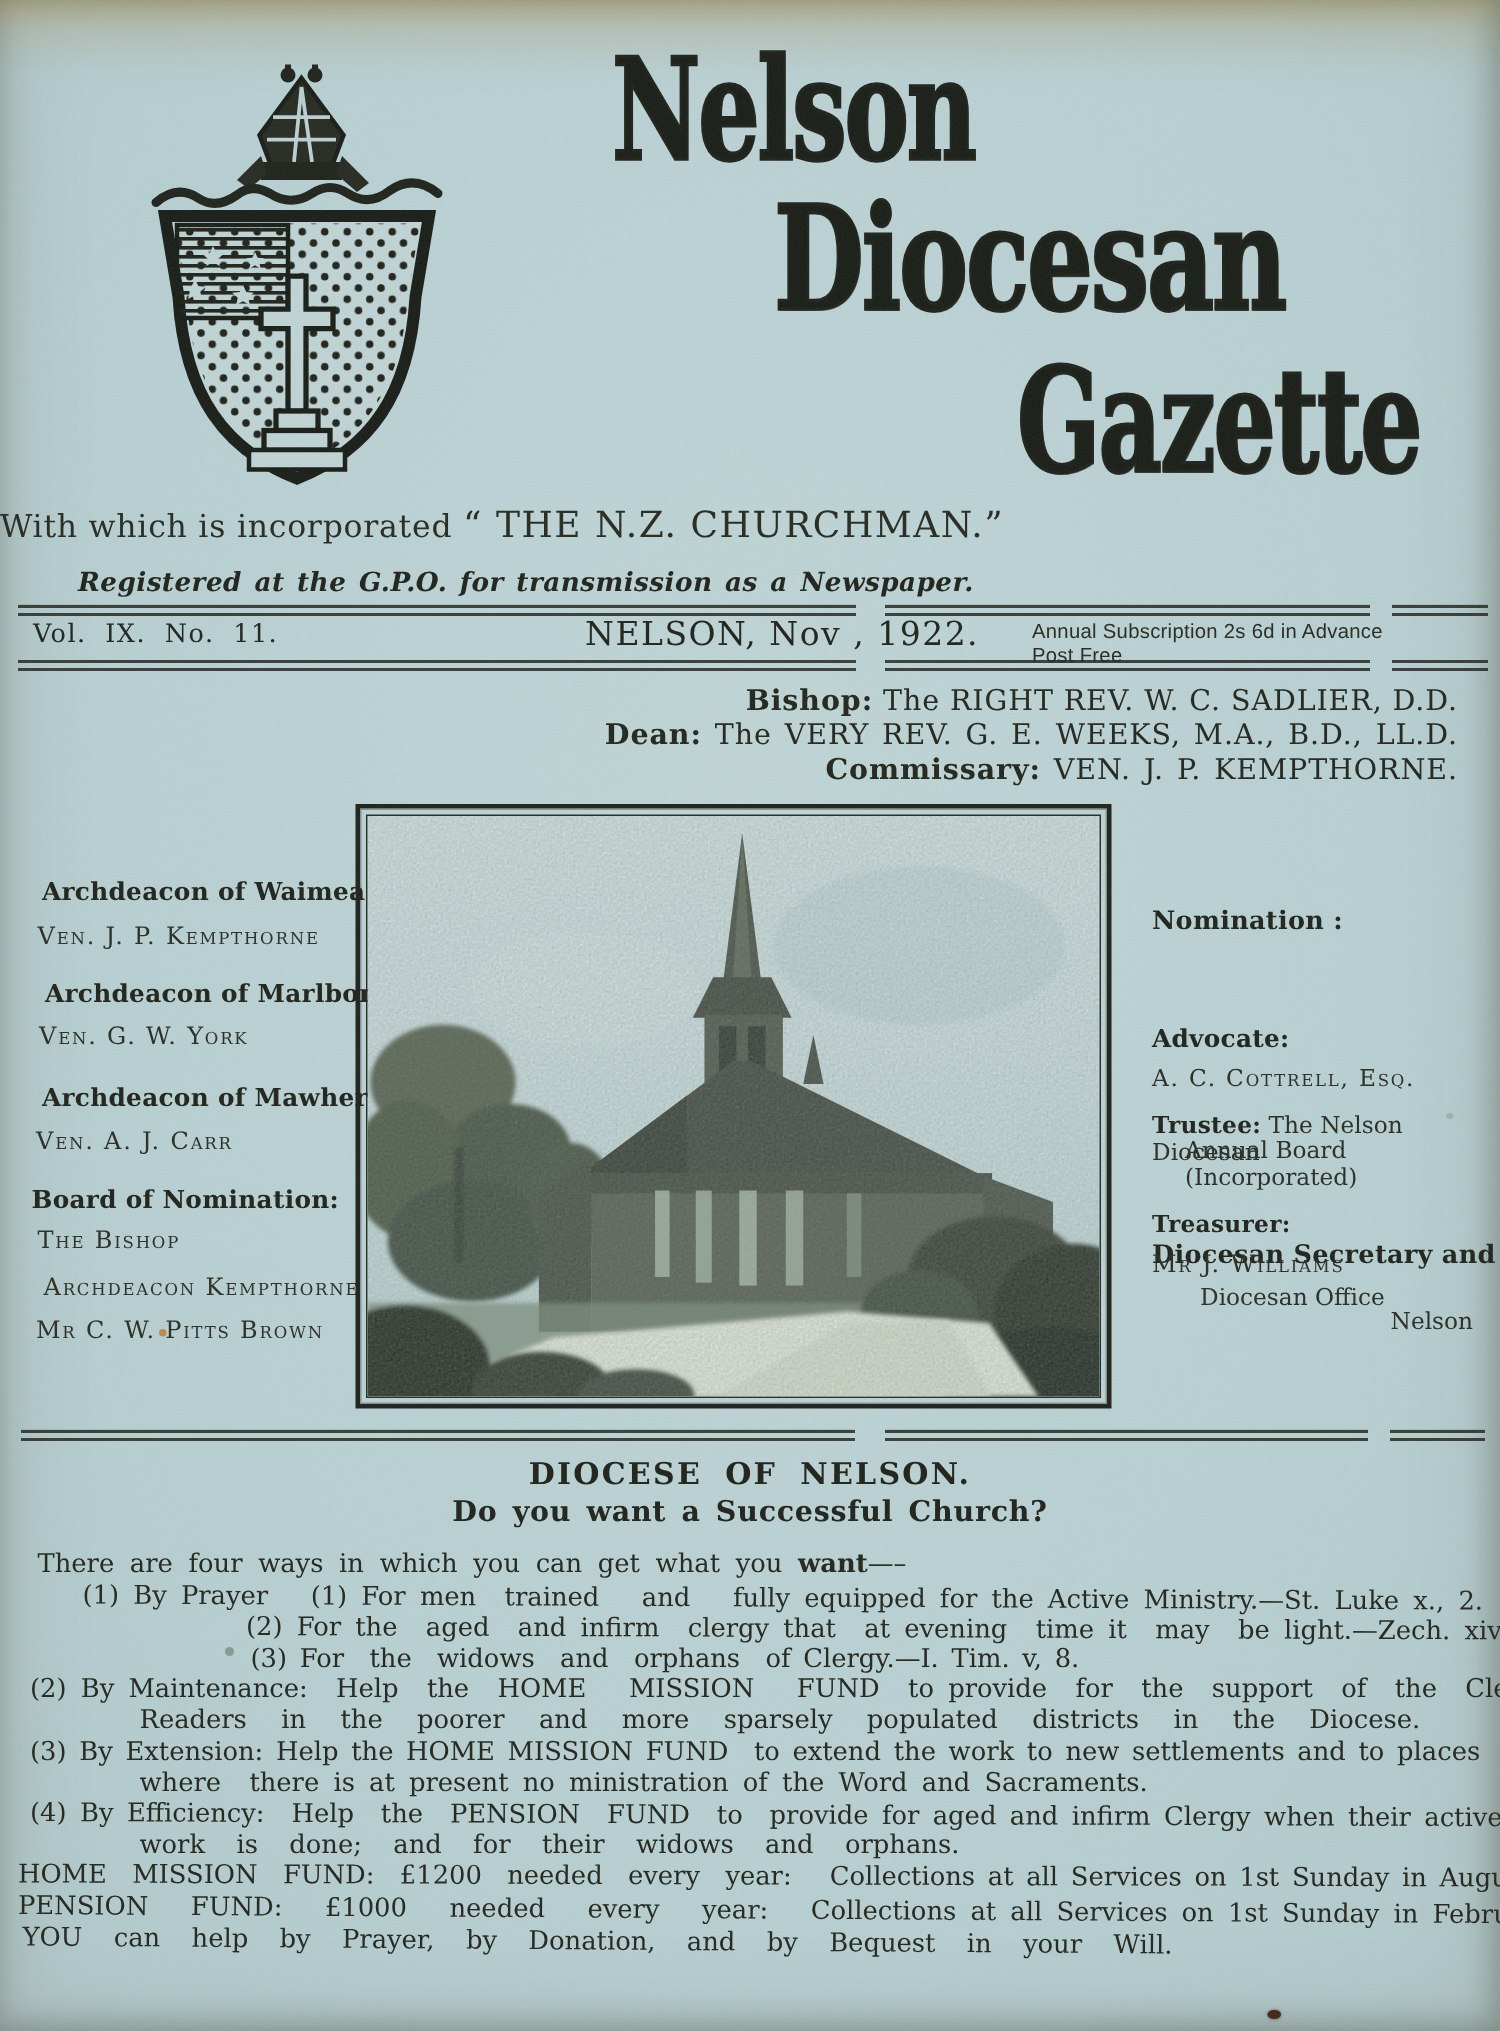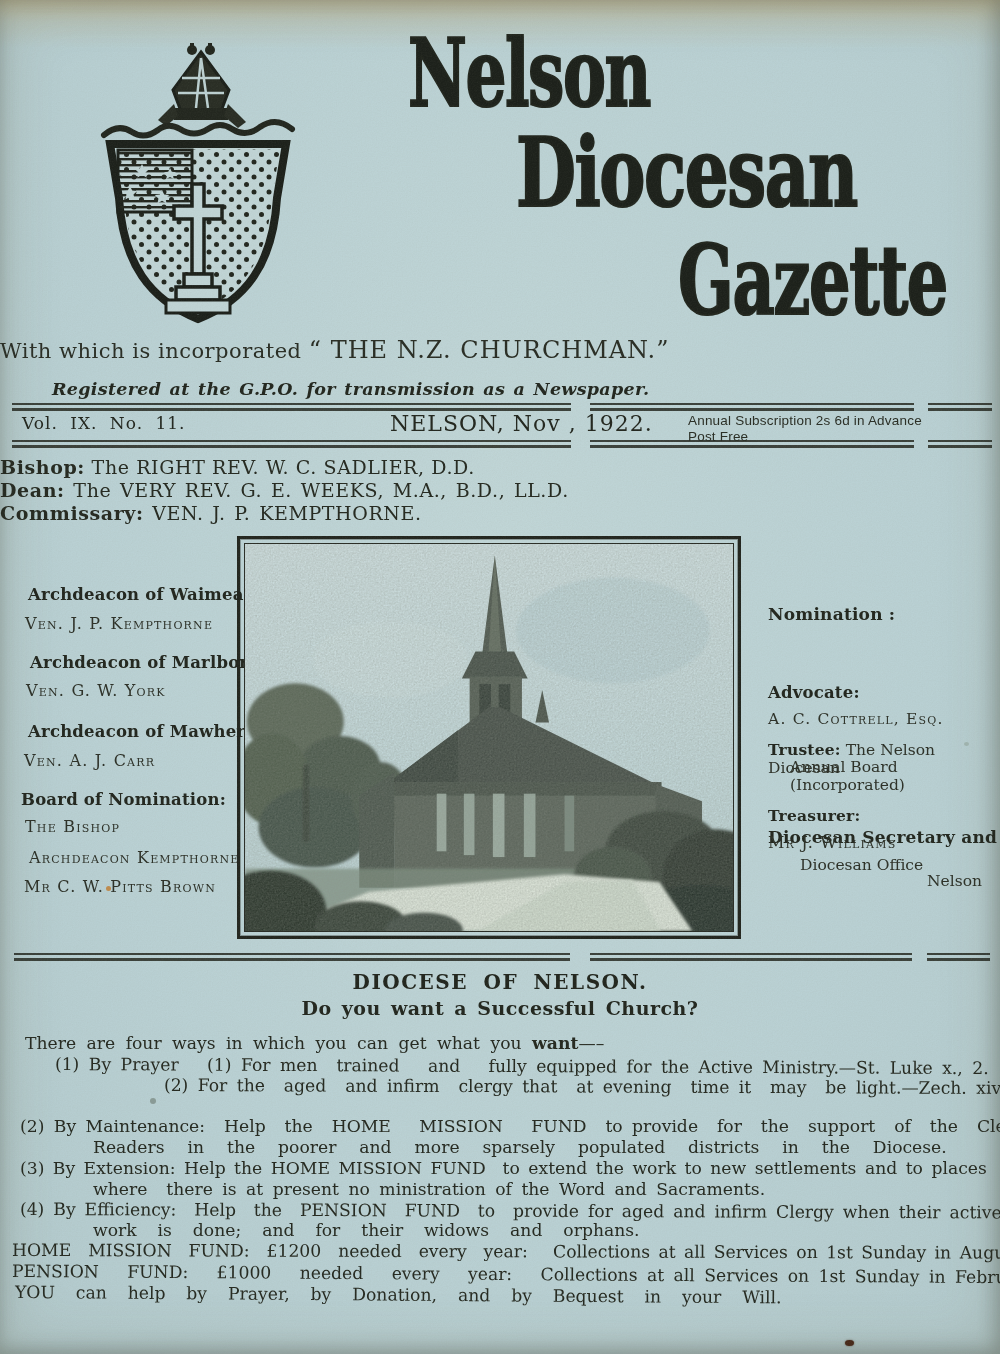--- a/index.html
+++ b/index.html
@@ -47,21 +47,21 @@
   .r1{left:12px;right:8px;top:403px;}
   .r2{left:12px;right:8px;top:440px;}
   .r3{left:14px;right:10px;top:953px;}
 
   
   .vol{left:22px;top:413px;font-size:17px;letter-spacing:1px;word-spacing:6px;color:#23271f;}
   .placedate{left:390px;top:411px;font-size:22px;letter-spacing:1px;color:#23271f;}
   .subs{left:688px;top:413px;font-family:"Liberation Sans",sans-serif;font-weight:normal;font-size:13.5px;line-height:16px;color:#2a2e25;letter-spacing:.2px;}
 
   
-  .offrow{left:0;width:972px;text-align:left;font-size:19px;letter-spacing:.6px;color:#262a21;}
+  .offrow{left:0;width:972px;text-align:right;font-size:19px;letter-spacing:.6px;color:#262a21;}
   .offrow .lbl{font-weight:bold;}
   .o1{top:456px;}
   .o2{top:479px;word-spacing:2px;}
   .o3{top:502px;word-spacing:2px;}
 
   
   .colhead{font-weight:bold;font-size:16.5px;color:#23271f;letter-spacing:.2px;}
   .colname{font-size:16px;font-variant:small-caps;letter-spacing:1.2px;color:#2d3128;}
   .rc{font-size:15.5px;color:#2d3128;}
 
@@ -281,20 +281,21 @@
   <div class="abs rc" style="left:770px;top:872px;width:212px;text-align:right">Nelson</div>
 
   <div class="abs drule broken r3"></div>
 
   <div class="abs art-head">DIOCESE OF NELSON.</div>
   <div class="abs art-sub">Do you want a Successful Church?</div>
 
   <div class="abs ln a1"><span>There are four ways in which you can get what you </span><span class="boldrun">want</span><span>—–</span></div>
   <div class="abs ln a2">(1) By Prayer   (1) For men  trained   and   fully equipped for the Active Ministry.—St. Luke x., 2.</div>
   <div class="abs ln a3">(2) For the  aged  and infirm  clergy that  at evening  time it  may  be light.—Zech. xiv., 7.</div>
+  <div class="abs ln a4">(3) For  the  widows  and  orphans  of Clergy.—I. Tim. v, 8.</div>
   <div class="abs ln a5">(2) By Maintenance:  Help  the  HOME   MISSION   FUND  to provide  for  the  support  of  the  Clergy  and</div>
   <div class="abs ln a6">Readers  in  the  poorer  and  more  sparsely  populated  districts  in  the  Diocese.</div>
   <div class="abs ln a7">(3) By Extension: Help the HOME MISSION FUND  to extend the work to new settlements and to places</div>
   <div class="abs ln a8">where  there is at present no ministration of the Word and Sacraments.</div>
   <div class="abs ln a9">(4) By Efficiency:  Help  the  PENSION  FUND  to  provide for aged and infirm Clergy when their active</div>
   <div class="abs ln a10">work  is  done;  and  for  their  widows  and  orphans.</div>
   <div class="abs ln a11">HOME  MISSION  FUND:  £1200  needed  every  year:   Collections at all Services on 1st Sunday in August.</div>
   <div class="abs ln a12">PENSION   FUND:   £1000   needed   every   year:   Collections at all Services on 1st Sunday in February.</div>
   <div class="abs ln a13">YOU  can  help  by  Prayer,  by  Donation,  and  by  Bequest  in  your  Will.</div>
 

